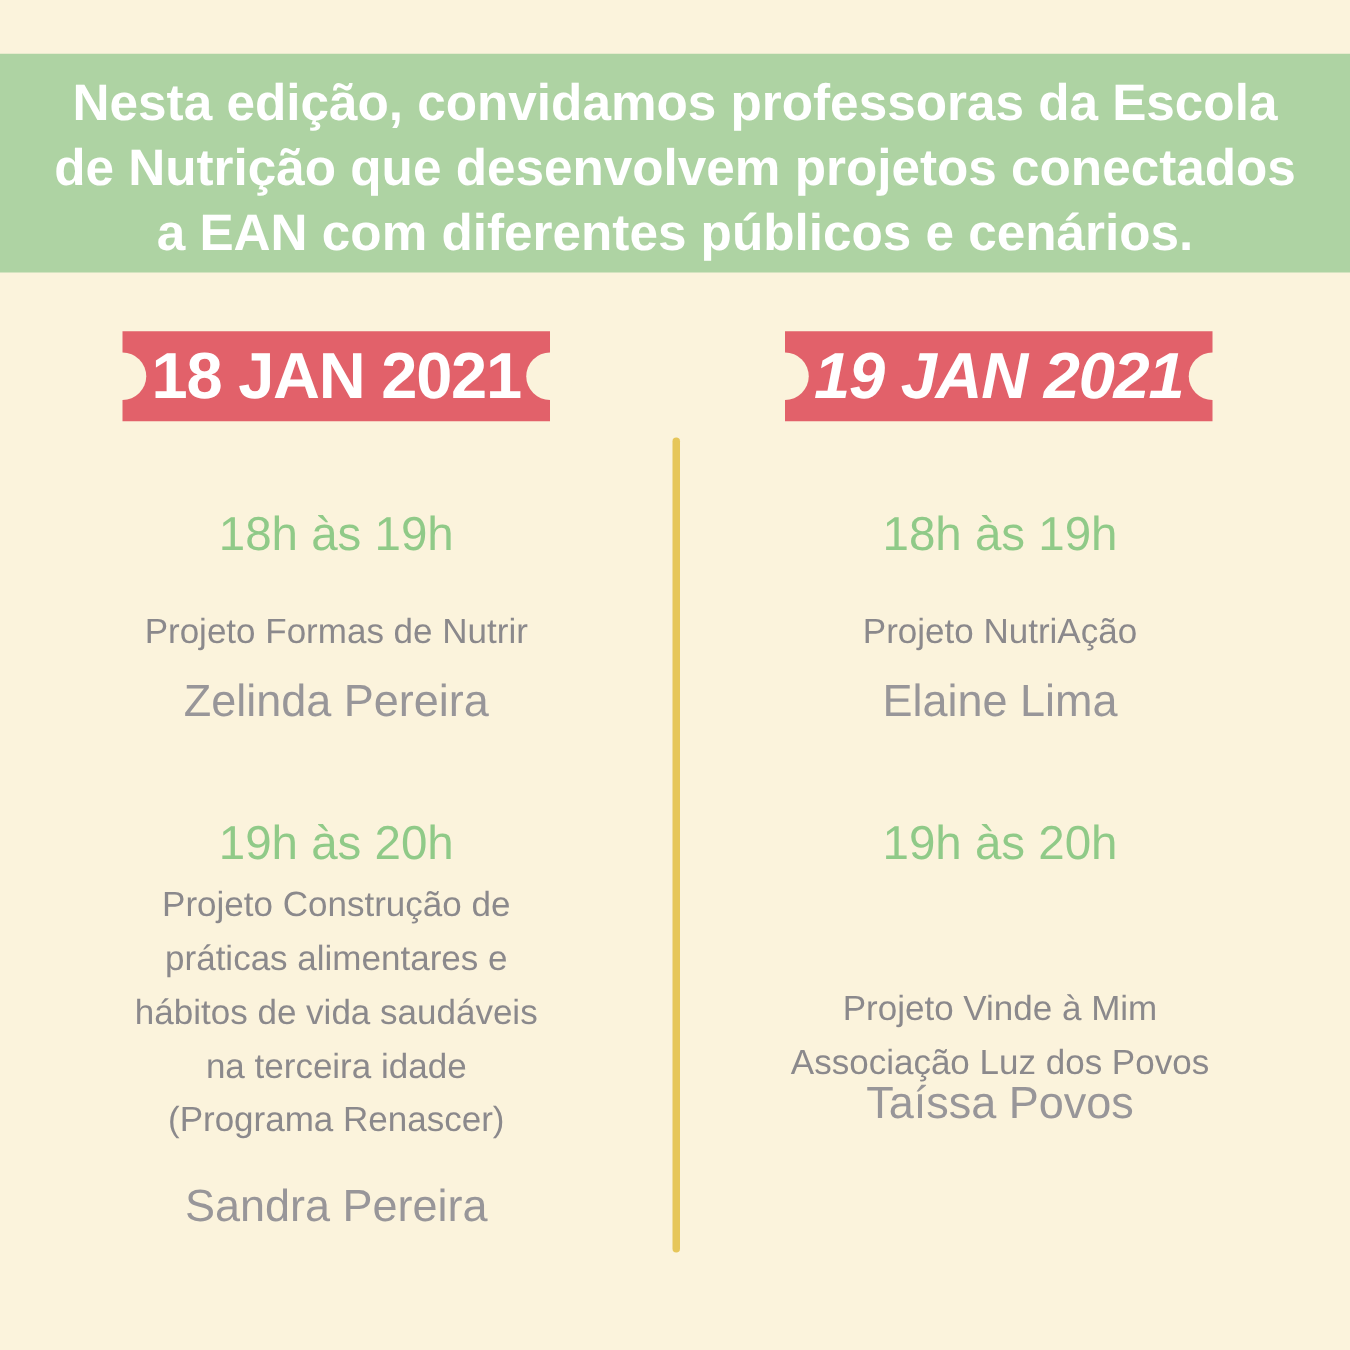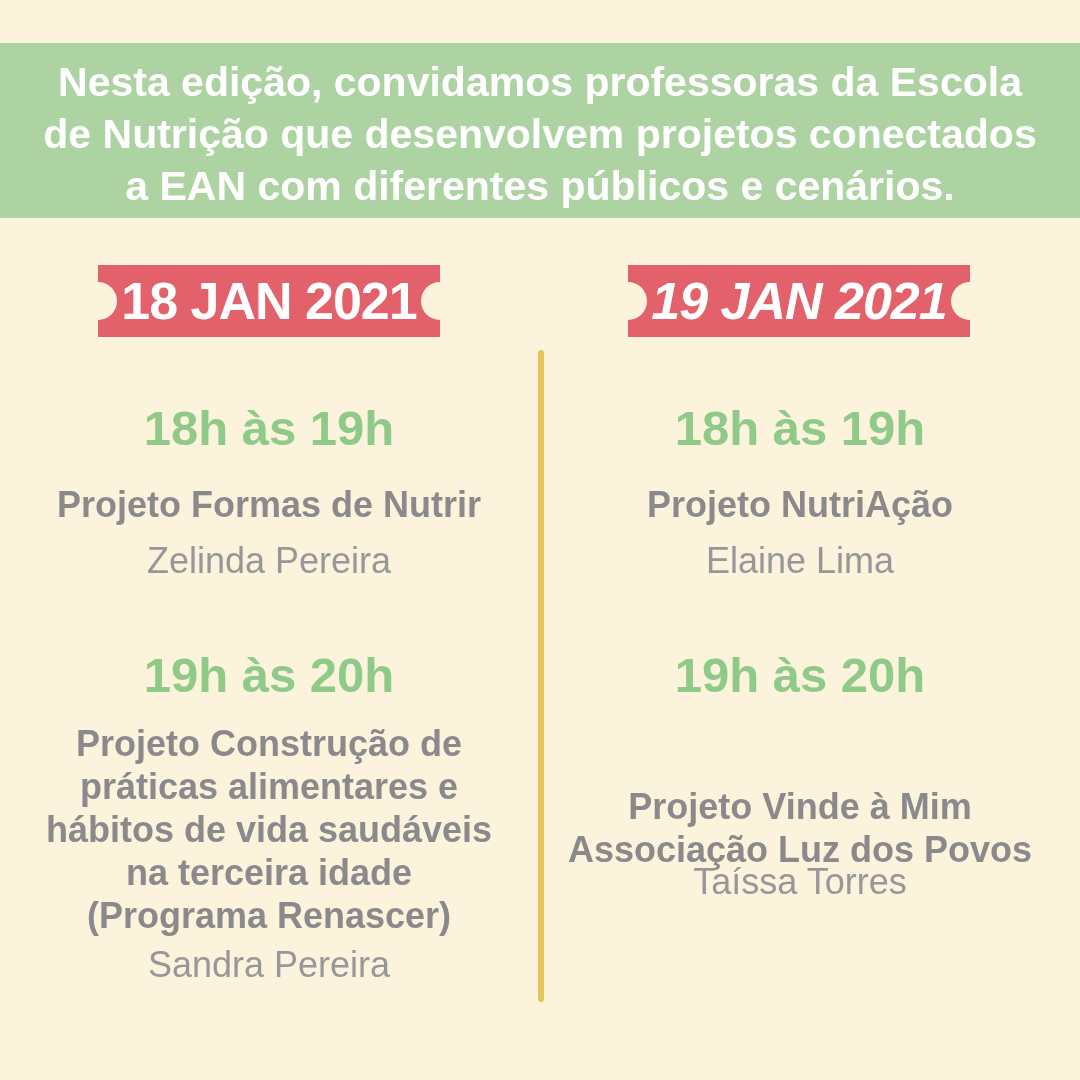--- a/index.html
+++ b/index.html
@@ -72,39 +72,39 @@
   .item {
     position: absolute;
     text-align: center;
     white-space: pre;
   }
   .col-l { left: 29px;  width: 480px; }
   .col-r { left: 559px; width: 482px; }
 
   .time {
     color: var(--time, #90ca88);
-    font-size: 49px; font-weight: bold;
+    font-size: 38px; font-weight: normal;
     line-height: 44px;
   }
   .title {
     color: var(--title, #8b898c);
-    font-size: 36px; font-weight: bold;
+    font-size: 28px; font-weight: normal;
     line-height: 43px;
   }
   .speaker {
     color: var(--name, #989699);
     font-size: 36px; font-weight: normal;
     line-height: 44px;
   }
 
   .t-row1-time    { top: 406px; }
   .t-row1-title   { top: 483px; }
   .t-row1-speaker { top: 539px; }
   .t-row2-time    { top: 653px; }
-  .l-row2-title   { top: 722px; }
+  .l-row2-title   { top: 702px; }
   .l-row2-speaker { top: 943px; }
   .r-row2-title   { top: 753px; margin-top: 32px; }
   .r-row2-speaker { top: 860px; }
 </style>
 </head>
 <body>
 
 <div class="canvas">
 
   <div class="banner">
@@ -135,15 +135,15 @@
 (Programa Renascer)</div>
   <div class="item col-l speaker l-row2-speaker">Sandra Pereira</div>
 
   <div class="item col-r time t-row1-time">18h às 19h</div>
   <div class="item col-r title t-row1-title">Projeto NutriAção</div>
   <div class="item col-r speaker t-row1-speaker">Elaine Lima</div>
 
   <div class="item col-r time t-row2-time">19h às 20h</div>
   <div class="item col-r title r-row2-title">Projeto Vinde à Mim
 Associação Luz dos Povos</div>
-  <div class="item col-r speaker r-row2-speaker">Taíssa Torres</div>
+  <div class="item col-r speaker r-row2-speaker">Taíssa Povos</div>
 
 </div>
 
 </body></html>

